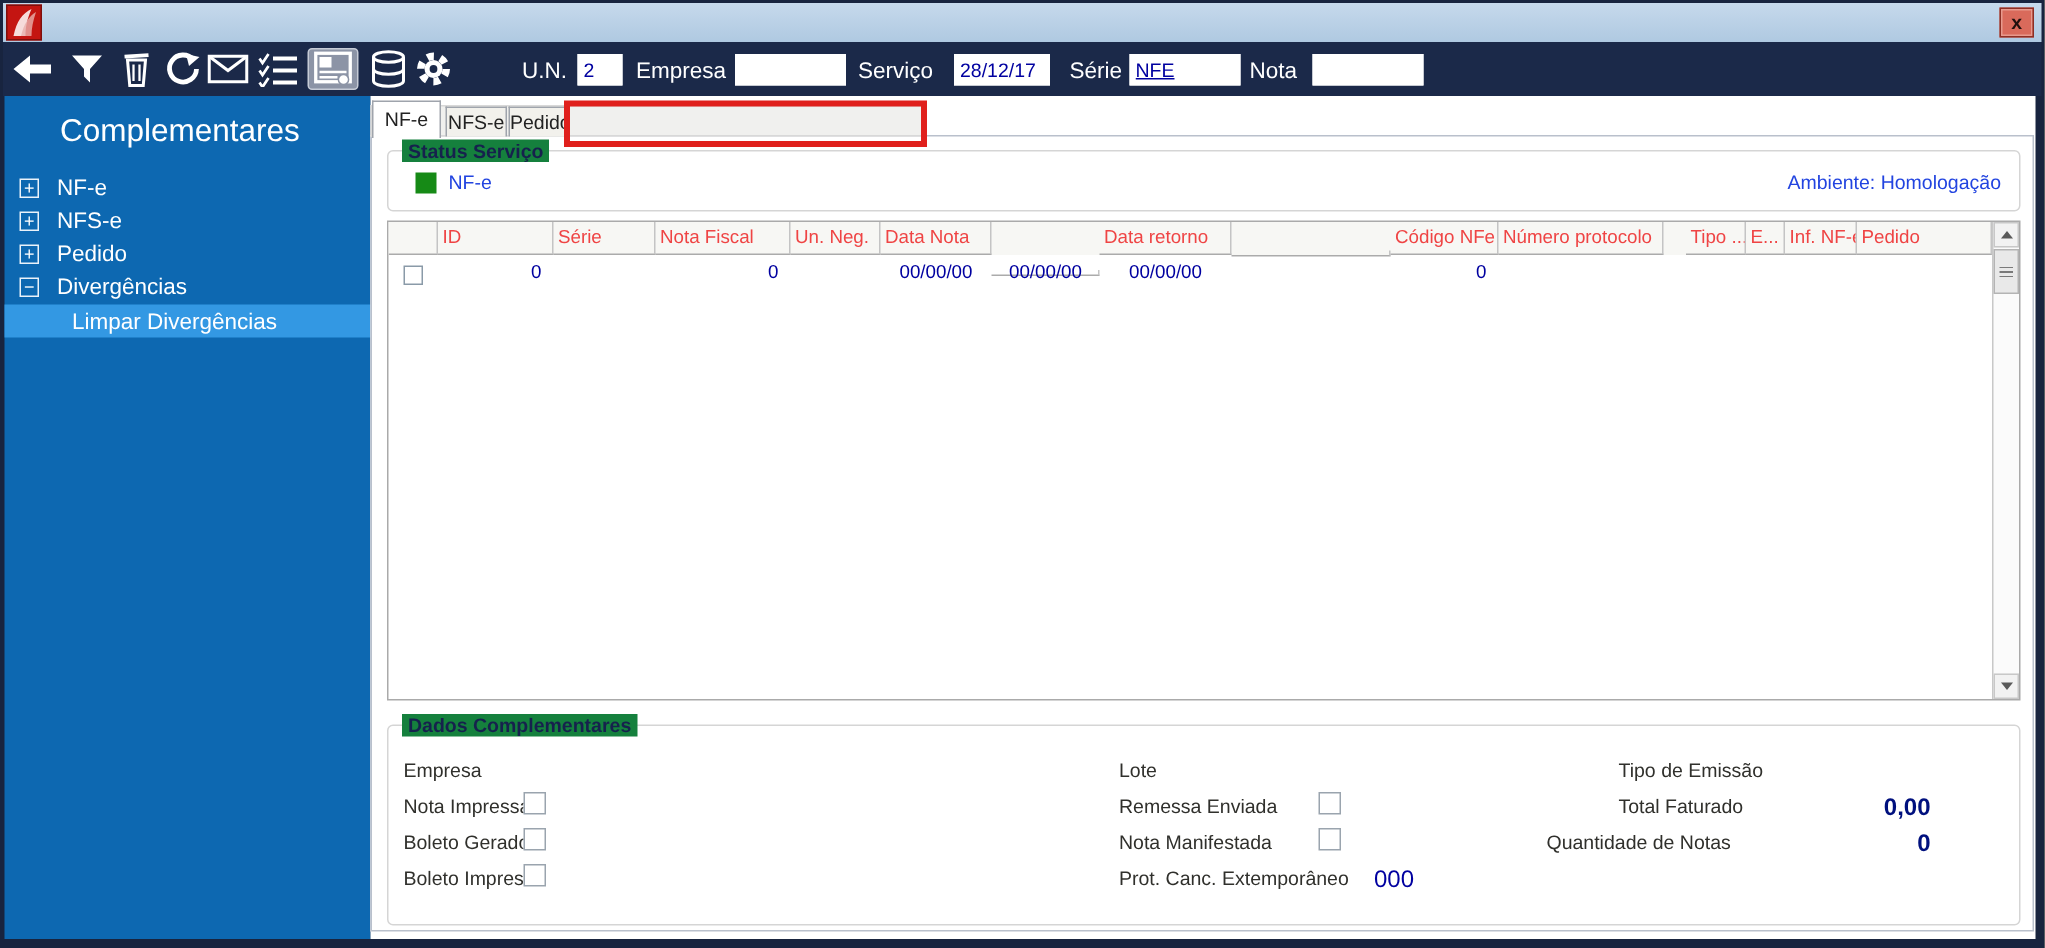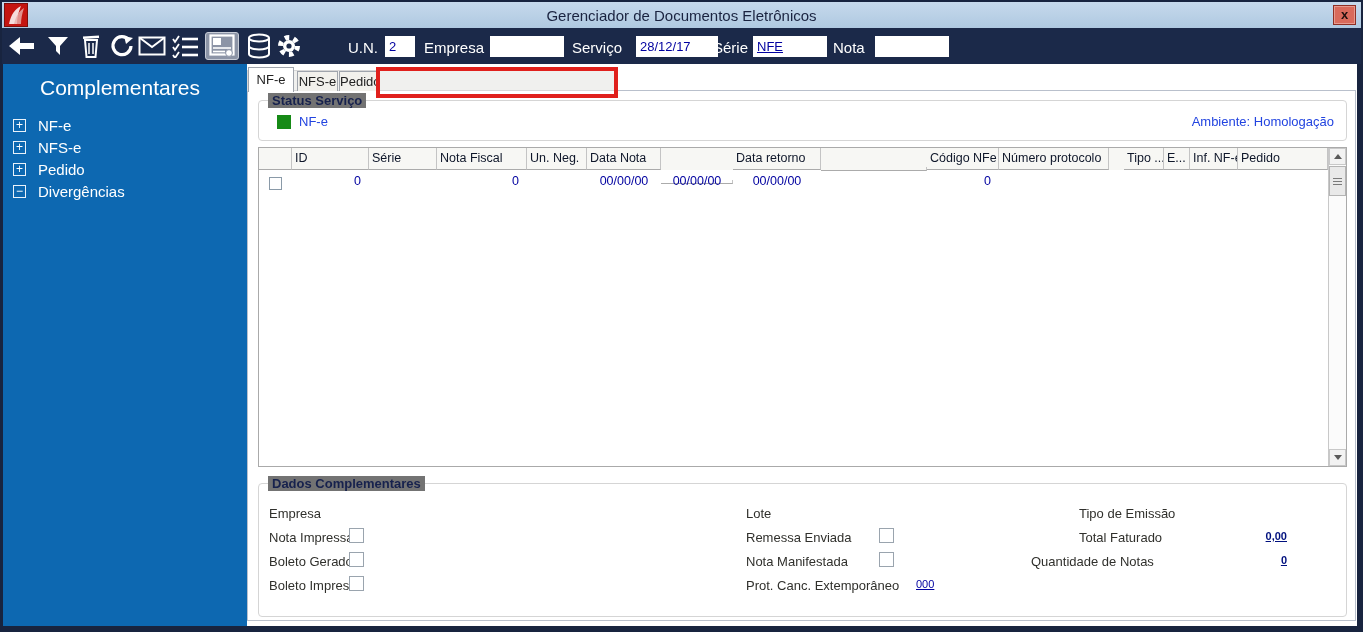--- a/index.html
+++ b/index.html
@@ -34,68 +34,67 @@
   
   .main{position:absolute;left:247px;top:64px;width:1110px;height:562px;background:#FFFFFF;}
   .page{position:absolute;left:0;top:26px;width:1109px;height:531px;background:#fff;border:1px solid #B9C0CC;}
   .tabband{position:absolute;left:0;top:6px;width:370px;height:21px;background:#F0F0EE;border:1px solid #D8D8D8;}
   .tab{position:absolute;font-size:13px;color:#222;text-align:center;cursor:pointer;}
   .tab.inactive{top:7px;height:20px;background:#F2F1EC;border:1px solid #9FA4AC;border-bottom:none;line-height:19px;}
   .tab.active{top:3px;height:25px;background:#FFFFFF;border:1px solid #9FA4AC;border-bottom:none;line-height:23px;z-index:3;}
   .annot{position:absolute;left:129px;top:3px;width:242px;height:31px;border:4px solid #E0201C;z-index:5;}
   
   .groupbox{position:absolute;border:1px solid #D5D5D5;border-radius:4px;background:#fff;}
-  .gb-label{position:absolute;top:-8px;left:9px;background:#737373;padding:0 4px;font-size:13px;
+  .gb-label{position:absolute;top:-8px;left:9px;background:#15803d;padding:0 4px;font-size:13px;
     font-weight:bold;color:#16214D;}
   .status-sq{position:absolute;left:18px;top:14px;width:14px;height:14px;background:#168A16;}
   .status-nfe{position:absolute;left:40px;top:13px;font-size:13px;color:#2244E0;}
   .ambiente{position:absolute;right:12px;top:13px;font-size:13px;color:#2244E0;}
   
   .grid{position:absolute;left:11px;top:83px;width:1089px;height:320px;border:1px solid #AAAAAA;background:#fff;display:flex;}
   .grid-body{flex:1;display:flex;flex-direction:column;overflow:hidden;}
   .g-row{display:flex;width:100%;}
   .g-head{height:22px;background:#F7F7F4;}
-  .g-head .cell{border-right:1px solid #C4C4C4;border-bottom:1px solid #ABABAB;color:#0f172a;
+  .g-head .cell{border-right:1px solid #C4C4C4;border-bottom:1px solid #ABABAB;color:#ef4444;
     font-size:12.5px;padding:3px 3px 0 3px;white-space:nowrap;overflow:hidden;}
   .g-data{height:22px;}
   .g-data .cell{font-size:12.5px;color:#0000A0;padding:4px 3px 0 3px;white-space:nowrap;}
   .cell{flex:none;}
   .cell.grow{flex:1;}
   .cell.r{text-align:right;padding-right:8px;}
   .cell.c{text-align:center;}
   .gcheck{width:13px;height:13px;border:1px solid #8A9AA8;background:#fff;margin:3px auto 0 auto;}
   
   .vscroll{width:18px;border-left:1px solid #C8C8C8;background:#FBFBFB;position:relative;flex:none;}
   .sc-btn{position:absolute;left:0;width:17px;height:17px;background:#F2F2F2;border:1px solid #C8C8C8;
     display:flex;align-items:center;justify-content:center;}
   .sc-up{top:0;} .sc-dn{bottom:0;}
   .chev{width:0;height:0;border-left:4px solid transparent;border-right:4px solid transparent;}
   .chev.up{border-bottom:5px solid #5A5A5A;} .chev.dn{border-top:5px solid #5A5A5A;}
   .sc-thumb{position:absolute;left:0;top:18px;width:17px;height:30px;background:#E9E9E9;
     border:1px solid #B4B4B4;display:flex;align-items:center;justify-content:center;}
   .grip{width:9px;height:7px;background:repeating-linear-gradient(#7A7A7A 0 1px,transparent 1px 3px);}
   
   .dc-label{position:absolute;font-size:13px;color:#30302C;white-space:nowrap;}
-  .dc-value{position:absolute;font-size:11px;color:#0000A0;white-space:nowrap;text-decoration:underline;}
+  .dc-value{position:absolute;font-size:16px;color:#0000A0;white-space:nowrap;}
   .dc-value.bold{font-weight:bold;color:#00107E;}
   .dc-check{position:absolute;width:15px;height:15px;border:1px solid #9AA4AE;background:#fff;}
 </style>
 </head>
 <body>
 
 <div class="window">
 
   <div class="titlebar">
     <div class="app-icon">
       <svg width="22" height="22" viewBox="0 0 22 22">
         <path d="M4 20 C6 10 10 5 16 2 C13 9 12 14 12 20 Z" fill="#FFF" opacity="0.85"></path>
         <path d="M9 20 C11 12 14 7 19 4 C17 10 16 15 16 20 Z" fill="#E8B0AC" opacity="0.8"></path>
       </svg>
     </div>
-    <div class="win-title">Gerenciador de Documentos Eletrônicos</div>
     <div class="close-btn">x</div>
   </div>
 
   <div class="toolbar">
     <div class="tbtn" style="left:4px;">
       <svg width="28" height="22" viewBox="0 0 28 22">
           <polygon points="27,8 13,8 13,2 2,11 13,20 13,14 27,14" fill="#FFF"></polygon>
         </svg>
     </div>
     <div class="tbtn" style="left:41px;">
@@ -155,21 +154,21 @@
         <circle cx="13" cy="13" r="6" fill="#FFF"></circle>
         <circle cx="13" cy="13" r="2.6" fill="#1B2949"></circle>
       </svg>
     </div>
 
     <span class="tlabel" style="left:346px;">U.N.</span>
     <input class="tinput" style="left: 383px; width: 30px;" value="2">
     <span class="tlabel" style="left:422px;">Empresa</span>
     <input class="tinput" style="left: 488px; width: 74px;" value="">
     <span class="tlabel" style="left:570px;">Serviço</span>
-    <input class="tinput" style="left: 634px; width: 82px;" value="28/12/17">
+    <input class="tinput" style="left: 634px; width: 64px;" value="28/12/17">
     <span class="tlabel" style="left:711px;">Série</span>
     <input class="tinput" style="left: 751px; width: 74px; text-decoration: underline;" value="NFE">
     <span class="tlabel" style="left:831px;">Nota</span>
     <input class="tinput" style="left: 873px; width: 74px;" value="">
   </div>
 
   <div class="sidebar">
     <div class="sb-title">Complementares</div>
     <div class="sb-item" style="top:50px;">
       <span class="sb-box">+</span>
@@ -179,20 +178,23 @@
       <span class="sb-box">+</span>
       <span>NFS-e</span>
     </div>
     <div class="sb-item" style="top:94px;">
       <span class="sb-box">+</span>
       <span>Pedido</span>
     </div>
     <div class="sb-item" style="top:116px;">
       <span class="sb-box">−</span>
       <span>Divergências</span>
+    </div>
+    <div class="sb-item child selected" style="top:139px;">
+      <span>Limpar Divergências</span>
     </div>
   </div>
 
   <div class="main">
     <div class="page"></div>
     <div class="tabband"></div>
     <div class="tab active" style="left:1px;width:46px;">NF-e</div>
     <div class="tab inactive" style="left:50px;width:41px;">NFS-e</div>
     <div class="tab inactive" style="left:92px;width:41px;">Pedido</div>
     <div class="annot"></div>

